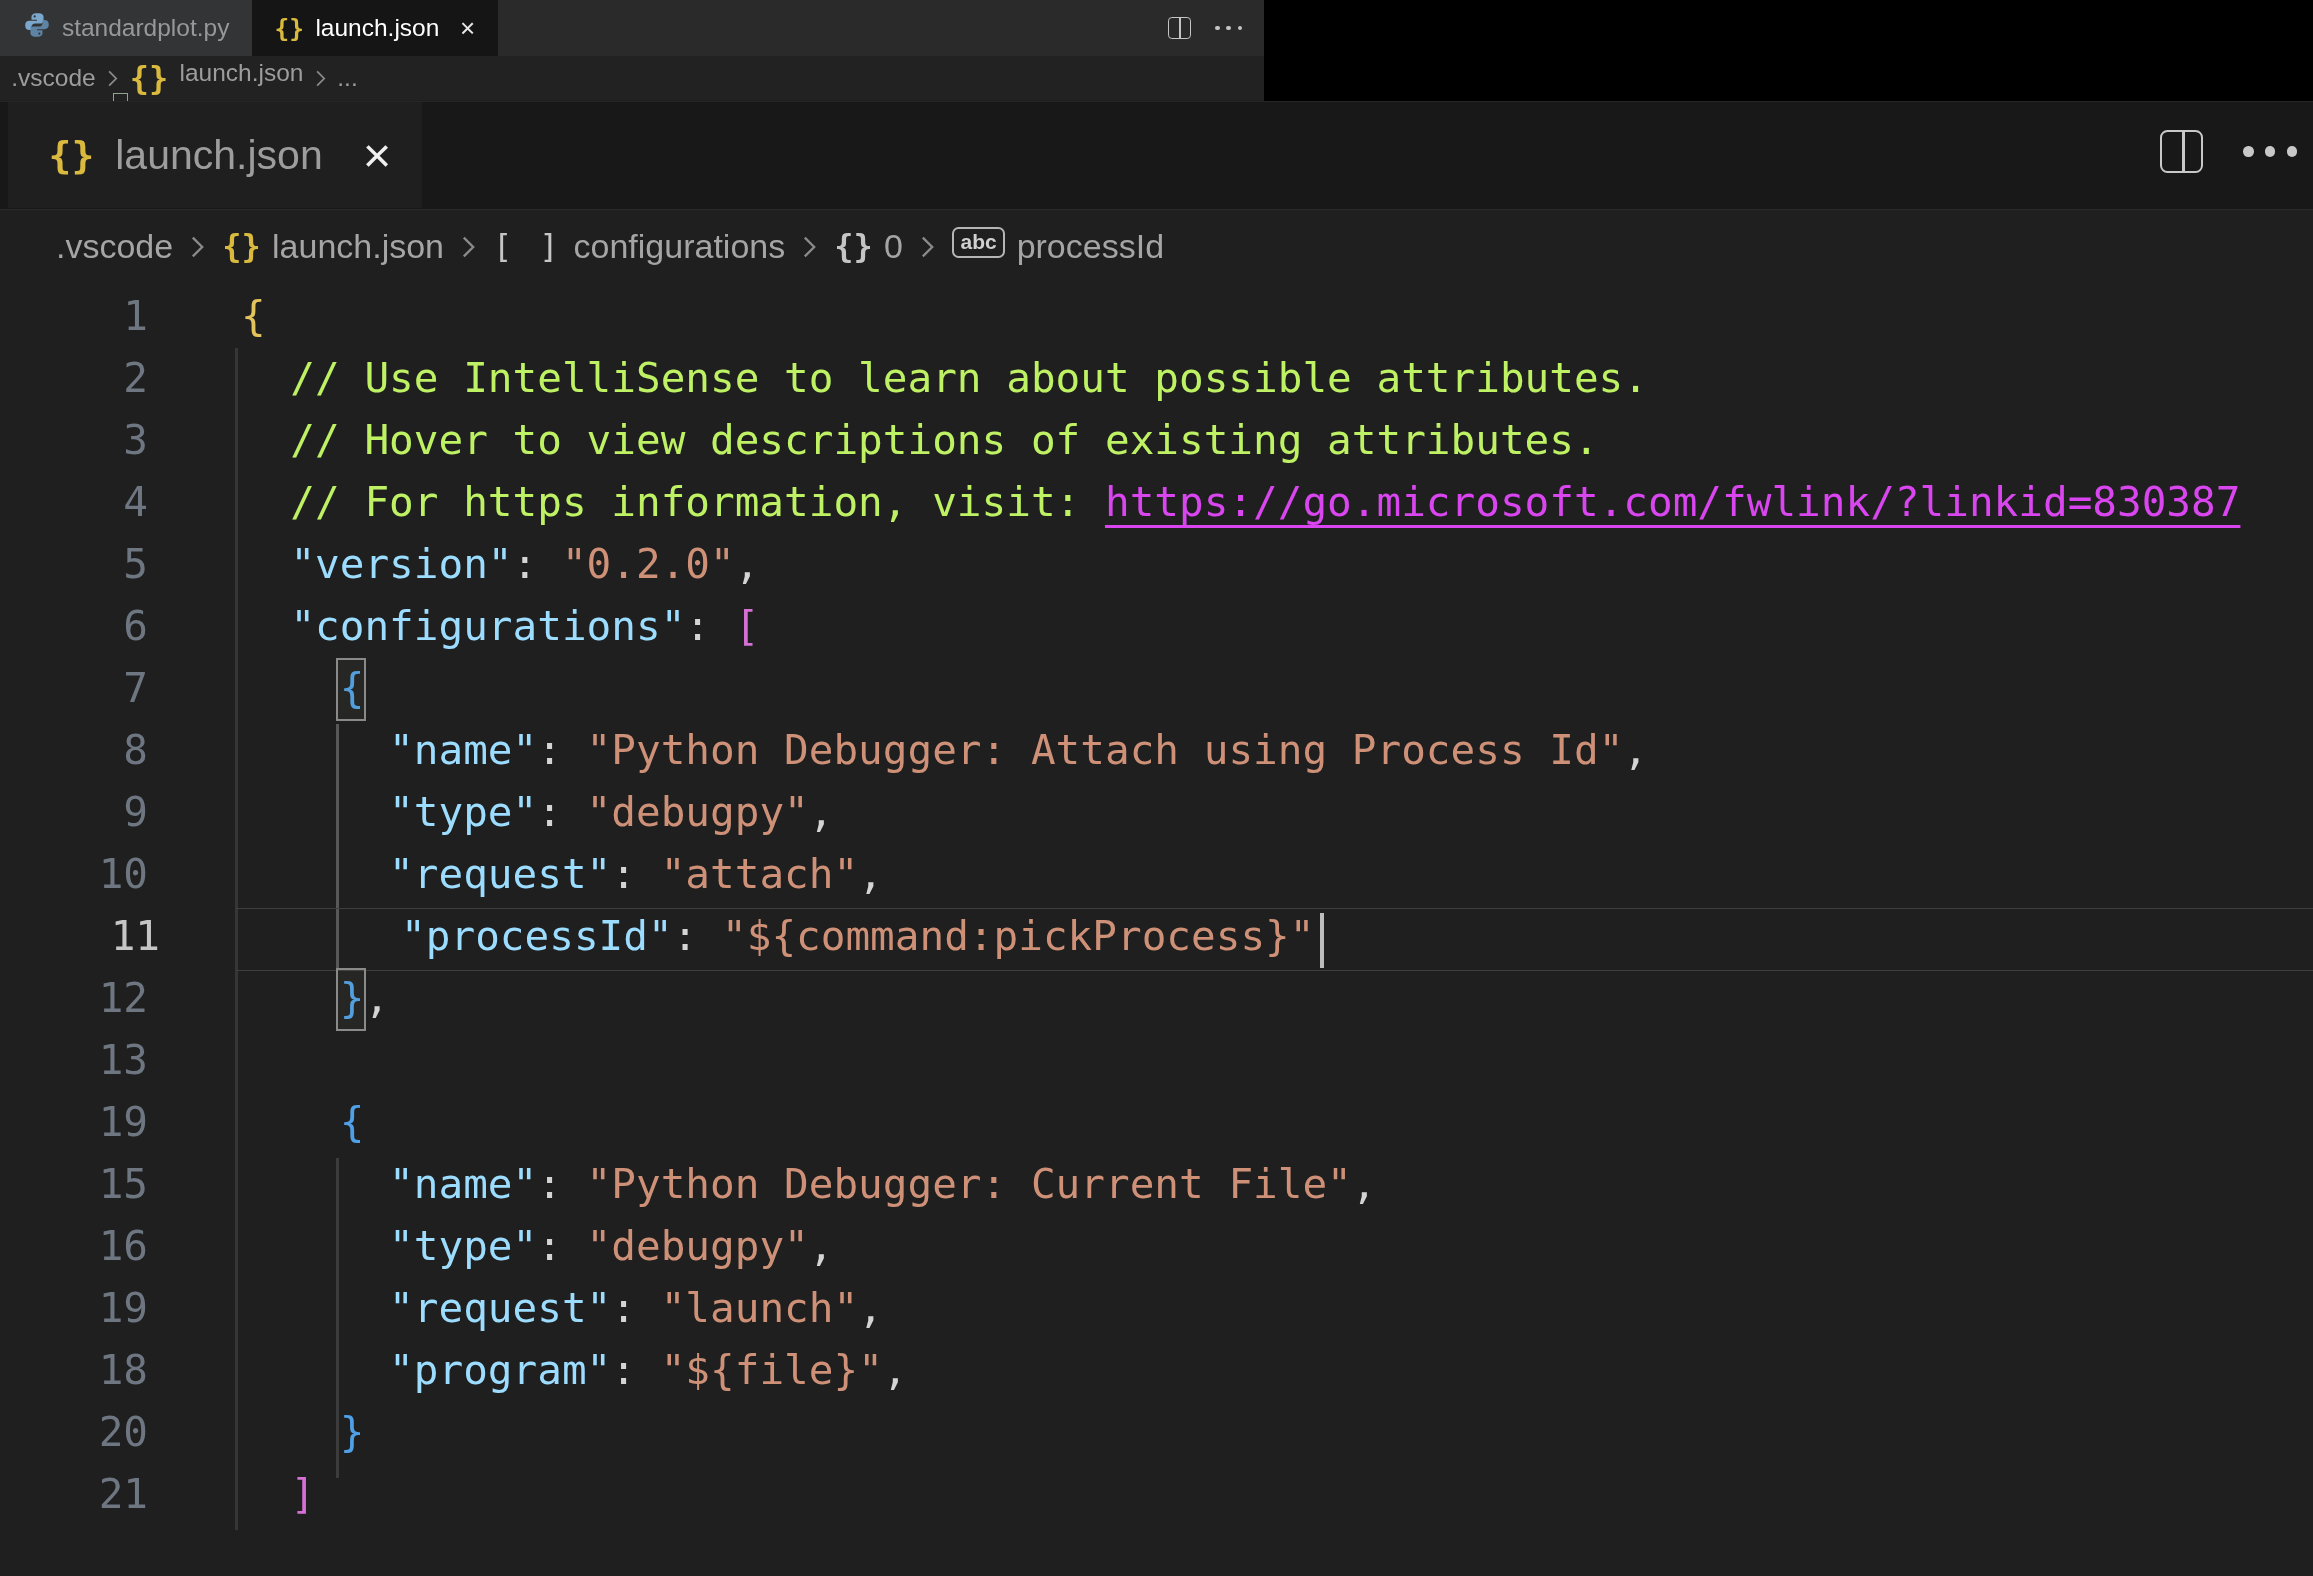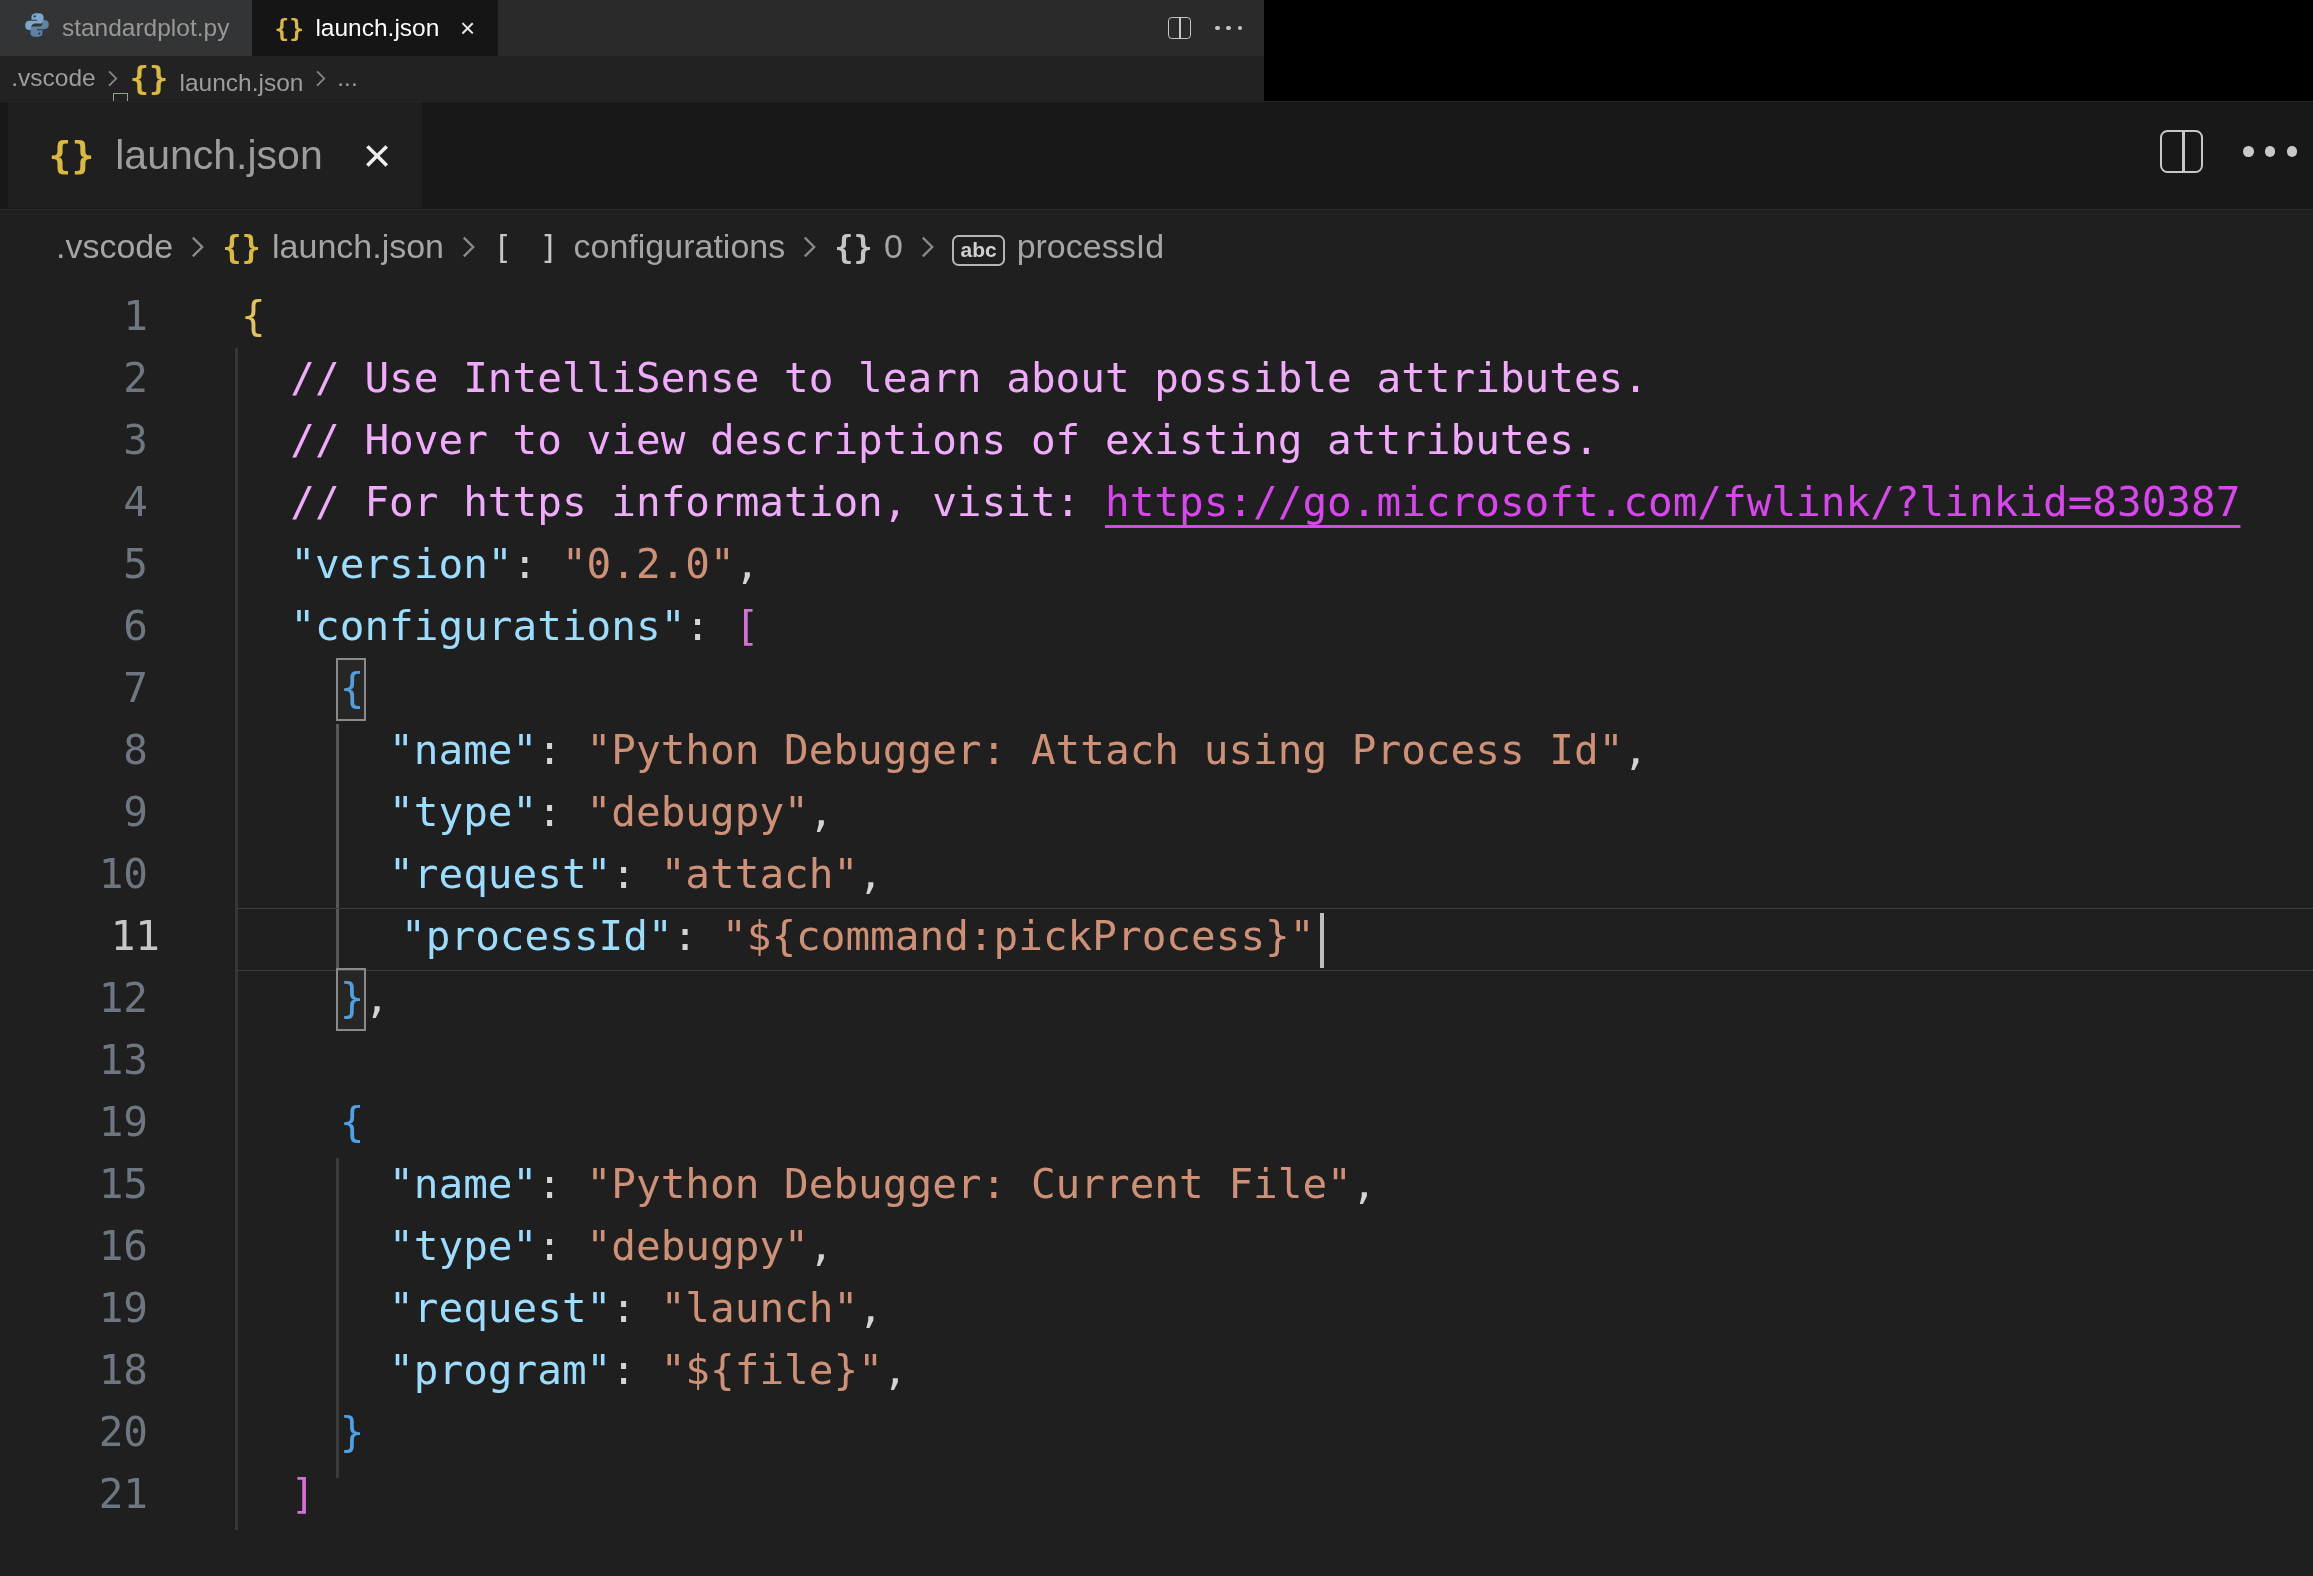--- a/index.html
+++ b/index.html
@@ -34,36 +34,36 @@
   .panel-tab-label{font-size:41px;color:#9d9d9d;}
   .tab-close-lg{font-size:49px;color:#f0f0f0;margin-left:19px;line-height:1;}
   .panel-actions{position:absolute;right:17px;top:28px;display:flex;align-items:center;gap:40px;}
   .split-icon-lg{width:43px;height:43px;border:2.8px solid #c8c8c8;border-radius:7.5px;position:relative;box-sizing:border-box;}
   .split-icon-lg::after{content:'';position:absolute;left:50%;top:0;bottom:0;width:2.8px;background:#c8c8c8;}
   .dots-lg{display:flex;gap:11.3px;align-items:center;}
   .dots-lg i{width:10.4px;height:10.4px;border-radius:50%;background:#c8c8c8;}
 
   .panel-crumbs{position:absolute;left:0;top:108px;right:0;height:73px;display:flex;align-items:center;gap:17px;padding-left:56px;font-size:34px;color:#a5a5a5;box-sizing:border-box;}
   .chev-lg{width:15px;height:28px;flex:none;}
-  .crumb{display:flex;align-items:flex-end;gap:11.3px;}
+  .crumb{display:flex;align-items:flex-start;gap:11.3px;}
   .ci-braces-gold{font-family:"DejaVu Sans Mono",monospace;font-weight:bold;font-size:32px;color:#d9ba3f;}
   .ci-braces{font-family:"DejaVu Sans Mono",monospace;font-weight:bold;font-size:32px;color:#c5c5c5;}
   .ci-brackets{font-family:"DejaVu Sans Mono",monospace;font-size:32px;color:#c5c5c5;letter-spacing:3.8px;}
   .ci-abc{border:2.8px solid #b5b5b5;border-radius:6.6px;padding:0.9px 6.6px 2.8px 6.6px;font-size:21px;font-weight:bold;color:#d0d0d0;line-height:1.1;}
 
   
   .code{position:absolute;left:0;top:183px;right:0;bottom:0;font-family:"DejaVu Sans Mono",monospace;font-size:41px;}
   .row{display:flex;height:62px;line-height:62px;}
   .ln{width:148px;flex:none;text-align:right;color:#6e7681;user-select:none;}
   .row.current .ln{color:#c6c6c6;margin-left:12px;}
   .lc{white-space:pre;padding-left:93px;color:#d4d4d4;}
   .tk-p{color:#d4d4d4;}
   .tk-k{color:#9cdcfe;}
   .tk-s{color:#ce9178;}
-  .tk-c{color:#f0abfc;}
+  .tk-c{color:#bef264;}
   .tk-l{color:#d946ef;text-decoration:underline;text-decoration-thickness:2.8px;text-underline-offset:9.4px;}
   .tk-b1{color:#e3c35c;}
   .tk-b2{color:#d670d6;}
   .tk-b3{color:#4fa0e6;}
   .tk-b3x{color:#4fa0e6;position:relative;}
   .tk-b3x::after{content:'';position:absolute;left:-3.8px;right:-1.9px;top:-5.6px;bottom:-8.5px;border:2.8px solid #8a8a8a;background:rgba(140,160,115,0.07);}
   
   .guide{position:absolute;width:2.8px;background:#363636;}
   #guide-l1{left:235px;top:63px;height:1182px;}
   #guide-l2a{left:336px;top:439px;height:245px;background:#585858;}

